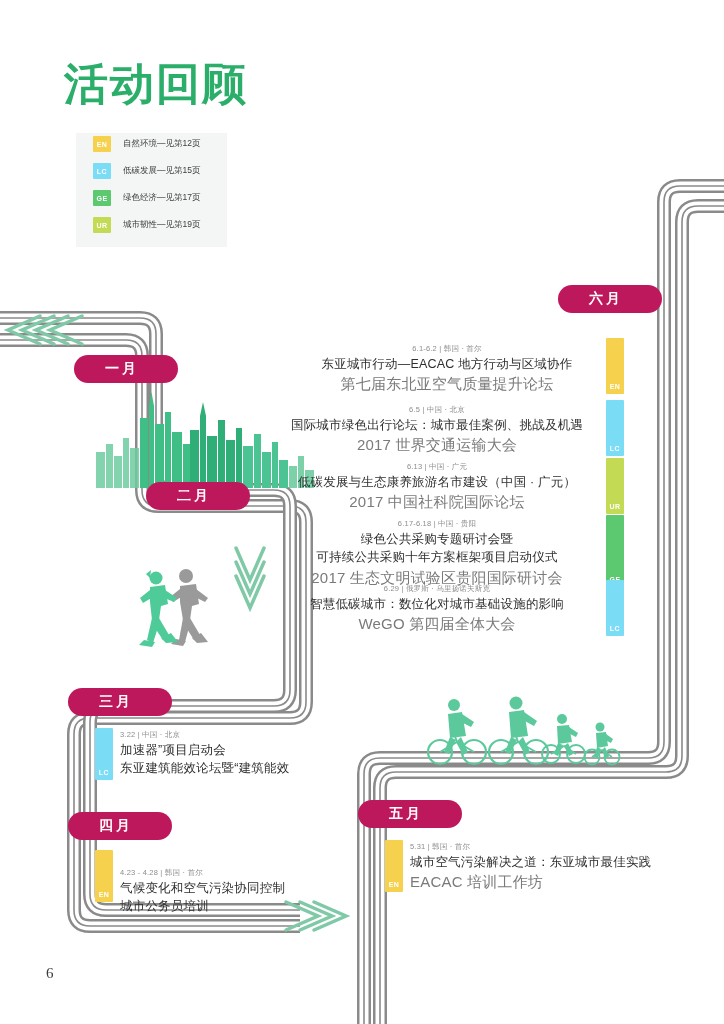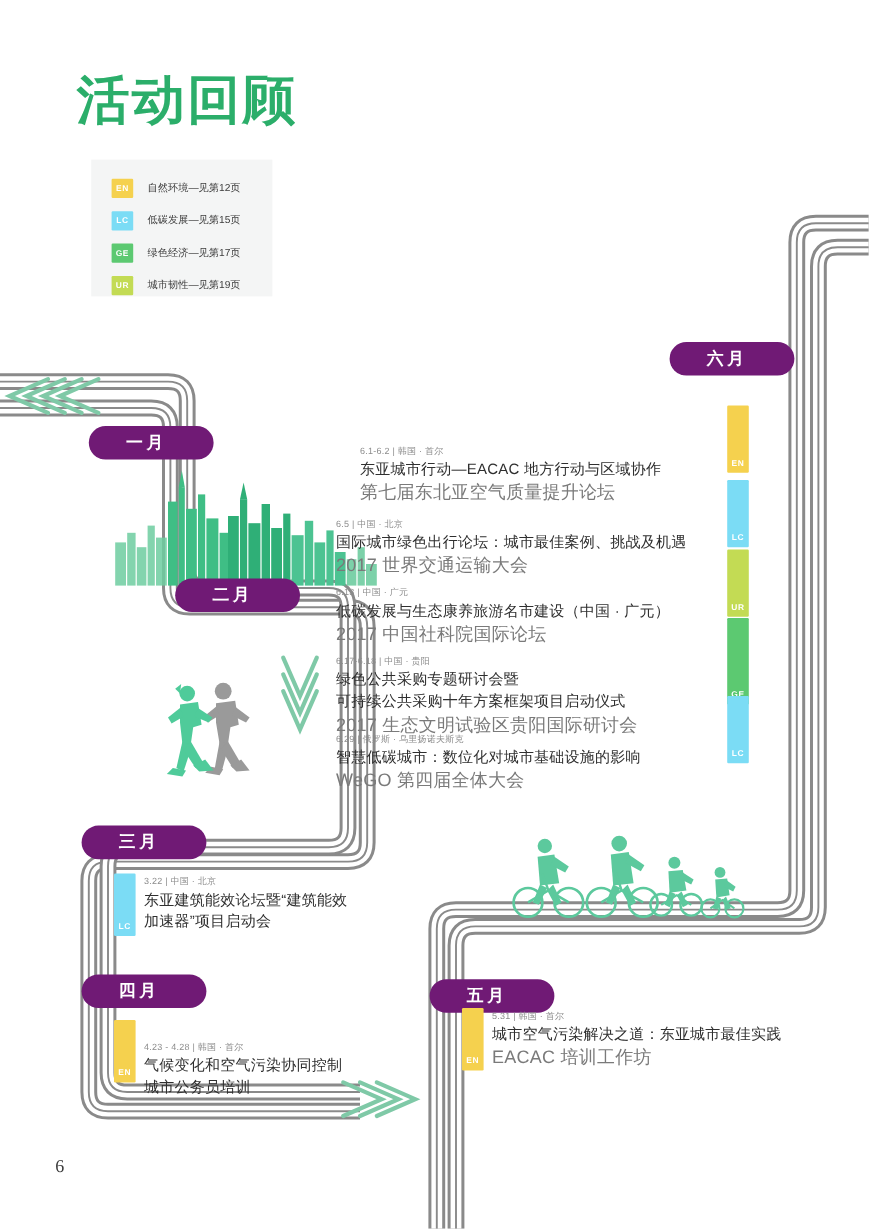--- a/index.html
+++ b/index.html
@@ -23,43 +23,43 @@
   }
 
   
   .legend{
     position:absolute;left:76px;top:133px;width:151px;height:114px;
     background:#f4f5f5;z-index:3;
   }
   .legend-row{
     display:flex;align-items:center;height:22px;margin-left:17px;margin-top:5px;
   }
-  .legend-row:first-child{margin-top:13px;text-align:right;}
+  .legend-row:first-child{margin-top:0;text-align:right;}
   .legend-badge{
     width:18px;height:16px;border-radius:1px;flex:0 0 auto;
     color:#ffffff;font-size:7px;font-weight:bold;
     display:flex;align-items:center;justify-content:center;letter-spacing:.5px;
   }
   .legend-text{margin-left:12px;font-size:8.5px;color:#3c3c3c;white-space:nowrap;}
 
   
   .month{
-    position:absolute;height:28px;background:#701a75;z-index:4;
+    position:absolute;height:28px;background:#be185d;z-index:4;
     display:flex;align-items:center;justify-content:center;
     color:#ffffff;font-size:14px;font-weight:bold;letter-spacing:3px;
   }       
   .month.cap-both{border-radius:14px;}
   .month span{transform:translateX(-4px);}
 
   
   .event{position:absolute;z-index:5;}
   .ev-meta{font-size:7.5px;color:#8c8c8c;line-height:1.4;letter-spacing:.2px;}
   .ev-title{font-size:12.5px;font-weight:normal;color:#2f2f2f;line-height:1.5;letter-spacing:.2px;}
   .ev-sub{font-size:15px;color:#7a7a7a;line-height:1.5;letter-spacing:.2px;}
-  .ev-right{text-align:left;margin-top:27px;}
+  .ev-right{text-align:center;}
   .ev-left{text-align:left;}
 
   .tagbar{
     position:absolute;width:18px;border-radius:1px;z-index:6;
     color:#ffffff;font-size:7px;font-weight:bold;letter-spacing:.5px;
     display:flex;align-items:flex-end;justify-content:center;
     padding-bottom:4px;box-sizing:border-box;
   }
 
   
@@ -265,21 +265,21 @@
   </div>
 
   <div class="month cap-both" style="left:68px;top:688px;width:104px;">
     <span>三月</span>
   </div>
 
   <div class="month cap-both" style="left:68px;top:812px;width:104px;">
     <span>四月</span>
   </div>
 
-  <div class="month cap-both" style="left:358px;top:800px;width:104px;margin-top:16px;">
+  <div class="month cap-both" style="left:358px;top:800px;width:104px;">
     <span>五月</span>
   </div>
 
   <div class="event ev-right" style="left:300px;top:344px;width:294px;">
     <div class="ev-meta">6.1-6.2 | 韩国 · 首尔</div>
     <div class="ev-title">东亚城市行动—EACAC 地方行动与区域协作</div>
     <div class="ev-sub">第七届东北亚空气质量提升论坛</div>
   </div>
   <div class="tagbar" style="left:606px;top:338px;height:56px;background:#F5D14E;">EN</div>
 
@@ -307,22 +307,22 @@
 
   <div class="event ev-right" style="left:280px;top:584px;width:314px;">
     <div class="ev-meta">6.29 | 俄罗斯 · 乌里扬诺夫斯克</div>
     <div class="ev-title">智慧低碳城市：数位化对城市基础设施的影响</div>
     <div class="ev-sub">WeGO 第四届全体大会</div>
   </div>
   <div class="tagbar" style="left:606px;top:580px;height:56px;background:#7BDCF5;">LC</div>
 
   <div class="event ev-left" style="left:120px;top:730px;width:230px;">
     <div class="ev-meta">3.22 | 中国 · 北京</div>
+    <div class="ev-title">加速器”项目启动会</div>
     <div class="ev-title">东亚建筑能效论坛暨“建筑能效</div>
-    <div class="ev-title">加速器”项目启动会</div>
   </div>
   <div class="tagbar" style="left:95px;top:728px;height:52px;background:#7BDCF5;">LC</div>
 
   <div class="event ev-left" style="left:120px;top:852px;width:230px;margin-top:16px;">
     <div class="ev-meta">4.23 - 4.28 | 韩国 · 首尔</div>
     <div class="ev-title">气候变化和空气污染协同控制</div>
     <div class="ev-title">城市公务员培训</div>
   </div>
   <div class="tagbar" style="left:95px;top:850px;height:52px;background:#F5D14E;">EN</div>
 

